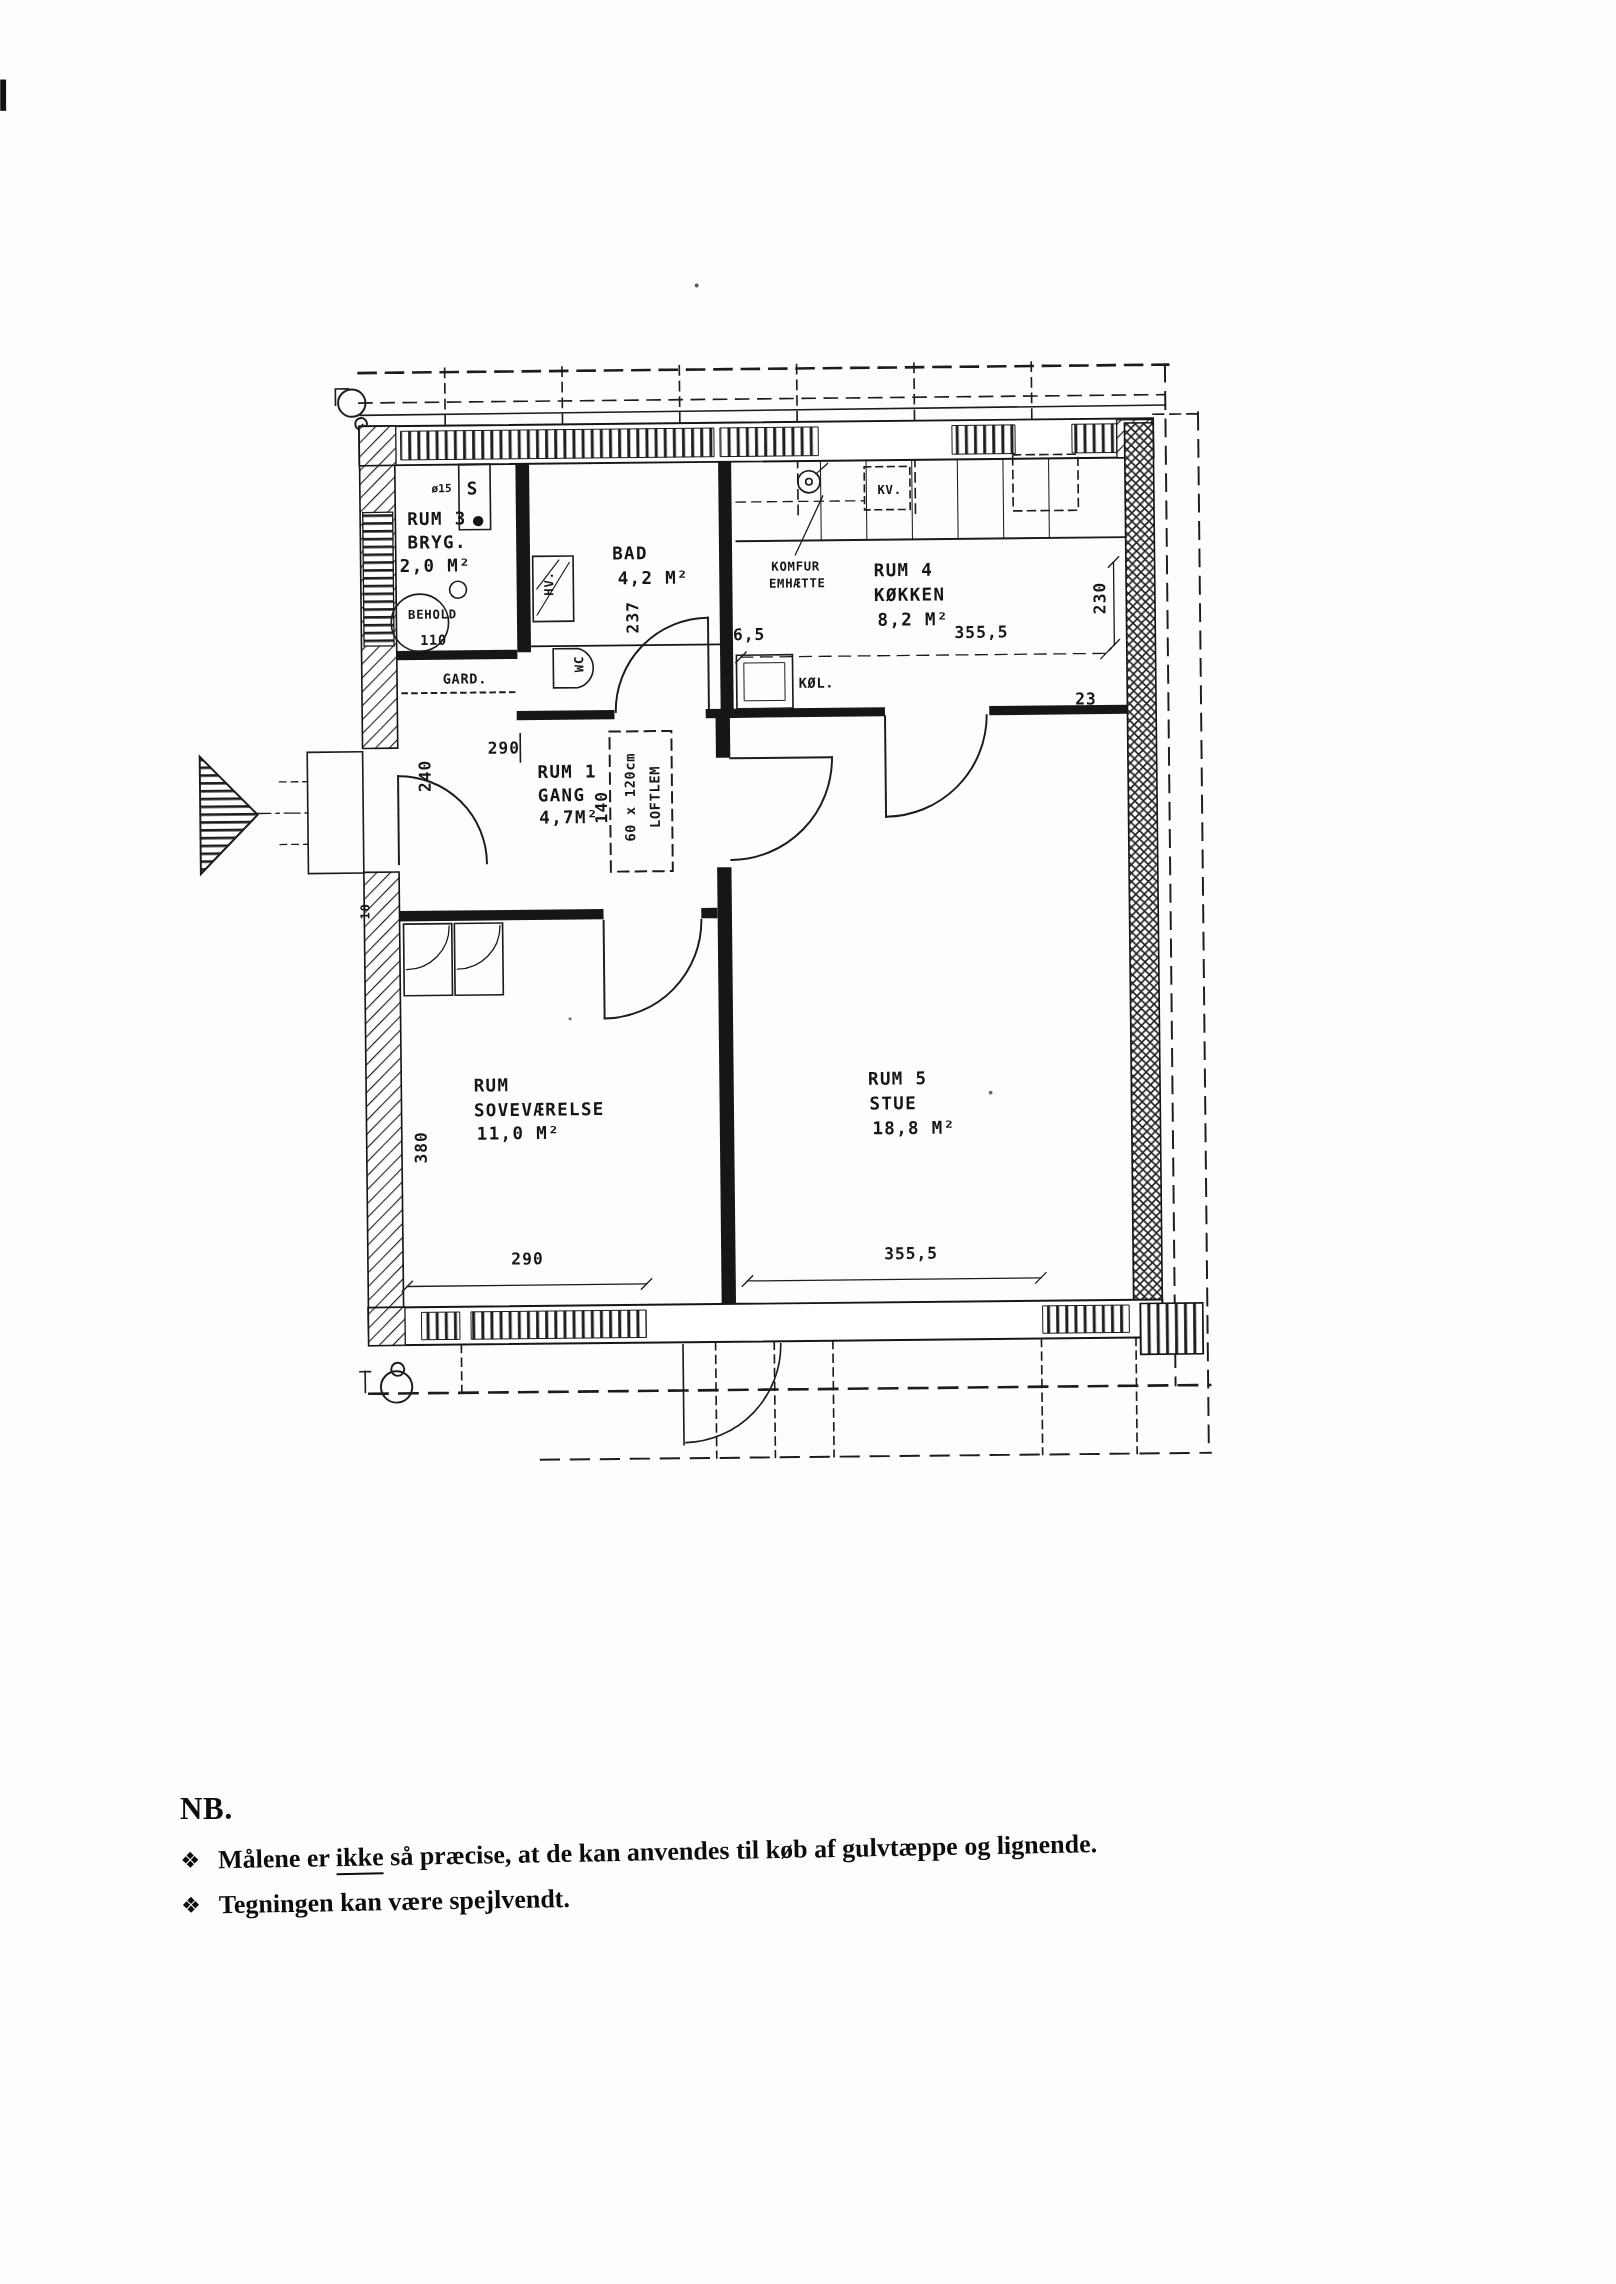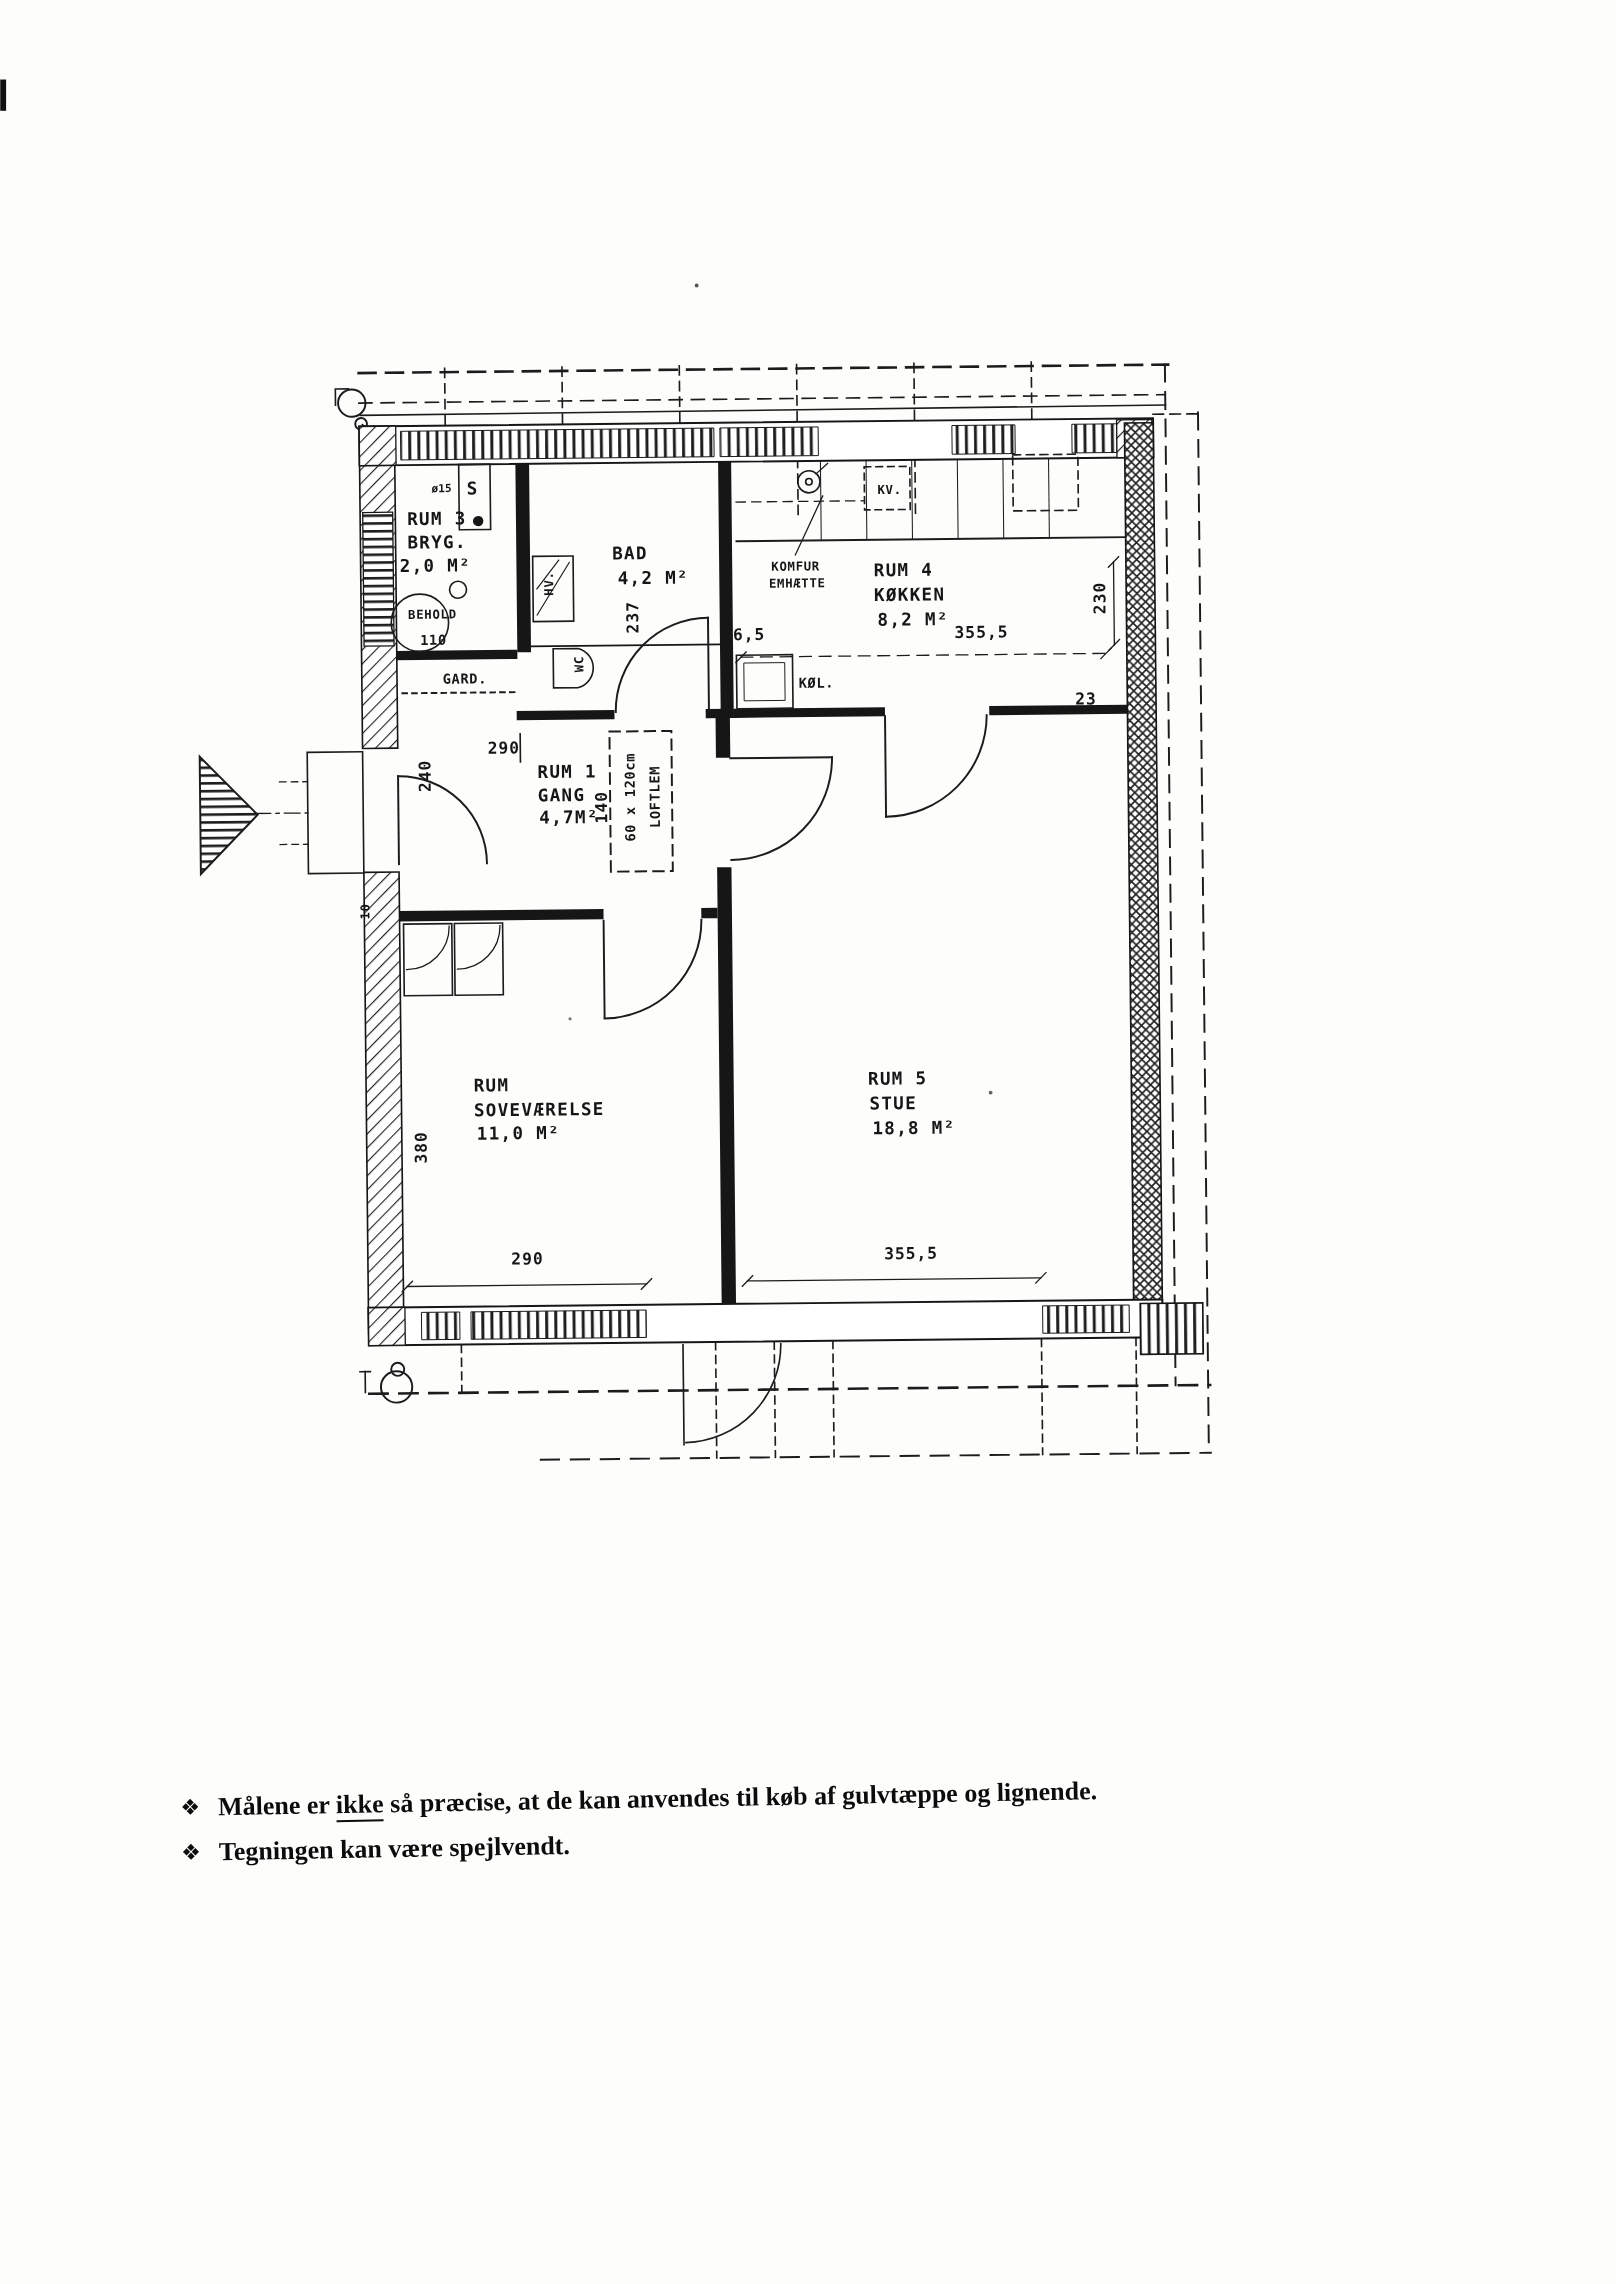--- a/index.html
+++ b/index.html
@@ -256,20 +256,21 @@
       <circle cx="1078" cy="437" r="3" fill="#555"></circle>
       <circle cx="1516" cy="1680" r="3" fill="#666"></circle>
       <circle cx="872" cy="1560" r="2.5" fill="#777"></circle>
     </g>
   </g>
 
   <rect x="0" y="122" width="9" height="48" fill="#111"></rect>
 </svg>
 
 <div class="notes">
+  <h2>NB.</h2>
   <ul>
     <li>
       <span class="blt">❖</span>
       <span><span>Målene er </span><span class="ul">ikke</span><span> så præcise, at de kan anvendes til køb af gulvtæppe og lignende.</span></span>
     </li>
     <li>
       <span class="blt">❖</span>
       <span>Tegningen kan være spejlvendt.</span>
     </li>
   </ul>

